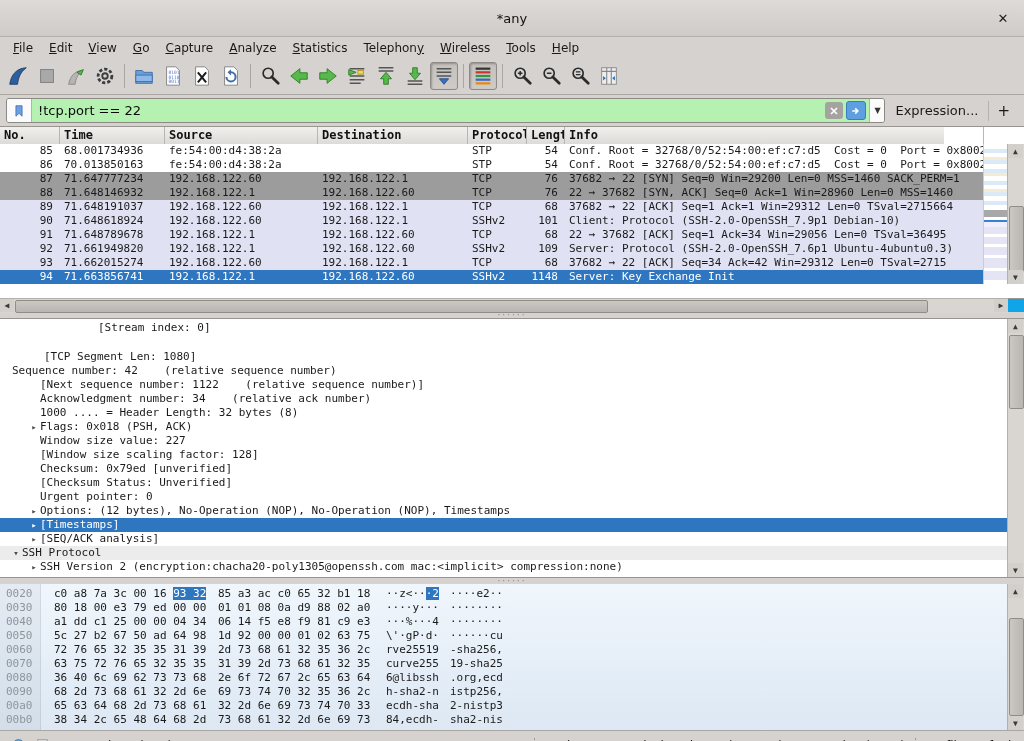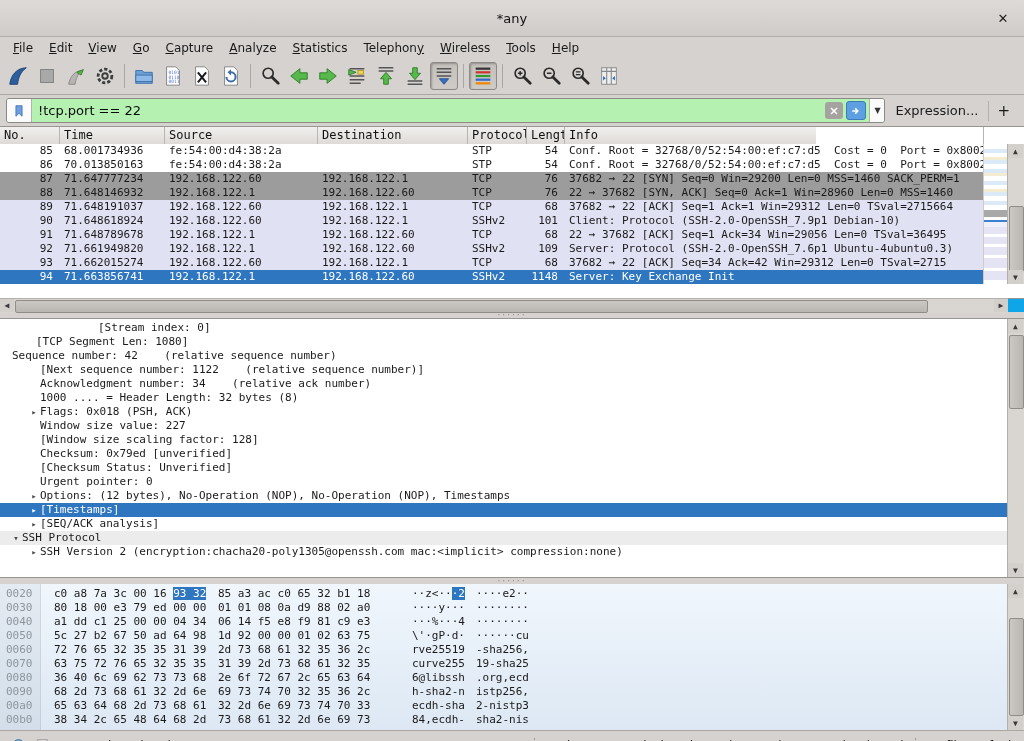--- a/index.html
+++ b/index.html
@@ -45,21 +45,21 @@
   .fb-clear svg,.fb-apply svg{width:12px;height:12px;}
   .fb-caret{width:14px;height:100%;background:#fbfbfb;border-left:1px solid #b5b1ad;display:flex;
             align-items:center;justify-content:center;font-size:8px;color:#333;}
   .expr-label{font-size:13px;color:#1a1a1a;padding:0 4px;}
   .add-btn{font-size:15px;color:#1a1a1a;padding:0 8px;border-left:1px solid #b5b1ad;height:20px;
            display:flex;align-items:center;}
 
   
   .plist{position:relative;height:171px;background:#fff;border-top:1px solid #989490;border-bottom:1px solid #989490;}
   .plist-header{display:flex;height:17px;background:linear-gradient(#f2f0ee,#dddad7);
-                border-bottom:1px solid #b3b0ad;width:816px;}
+                border-bottom:1px solid #b3b0ad;width:944px;font-weight:bold;}
   .ph-cell{font-size:12px;color:#111;padding:1px 0 0 4px;border-right:1px solid #b8b5b2;overflow:hidden;
            white-space:nowrap;box-sizing:border-box;flex:0 0 auto;}
   .plist-rows{position:absolute;top:17px;left:0;width:984px;height:140px;overflow:hidden;background:#fff;}
   .prow{display:flex;height:14px;line-height:14px;font-size:11px;white-space:pre;}
   .pcell{overflow:hidden;box-sizing:border-box;padding-left:4px;flex:0 0 auto;}
   .pcell.right{text-align:right;padding-right:7px;padding-left:0;}
   .r-white{background:#ffffff;}
   .r-gray{background:#9c9c9c;}
   .r-lav{background:#e0e1f3;}
   .r-sel{background:#2f76c0;color:#fff;}
@@ -100,21 +100,21 @@
   .dscroll{position:absolute;top:0;right:0;bottom:0;width:16px;background:#d9d6d2;border-left:1px solid #b3b0ad;}
 
   
   .hexpane{position:relative;height:146px;background:linear-gradient(#f0f6fc,#dde8f4);overflow:hidden;}
   .hex-strip{position:absolute;left:0;top:0;bottom:0;width:40px;background:rgba(90,105,120,.07);
              border-right:1px solid rgba(0,0,0,.07);}
   .hex-inner{position:absolute;top:3px;left:6px;right:9px;}
   .hxrow{height:14px;line-height:14px;font-size:11px;white-space:pre;display:flex;}
   .hx-off{width:30px;color:#8d959c;margin-right:18px;flex:0 0 auto;}
   .hx-c1{width:152px;margin-right:12px;flex:0 0 auto;}
-  .hx-c2{width:152px;margin-right:42px;flex:0 0 auto;}
+  .hx-c2{width:152px;margin-right:16px;flex:0 0 auto;}
   .hx-a1{width:54px;margin-right:10px;flex:0 0 auto;}
   .hx-a2{width:60px;flex:0 0 auto;}
   .hx-sel{background:#2f76c0;color:#fff;}
   .hexscroll{position:absolute;top:0;right:0;bottom:0;width:16px;background:#d9d6d2;border-left:1px solid #b3b0ad;}
 
   
   .statusbar{height:29px;background:#d6d2cf;border-top:1px solid #aaa6a2;display:flex;align-items:center;
              padding:0 8px;font-size:12px;}
   .sb-icon{width:20px;height:20px;display:flex;align-items:center;justify-content:center;margin-right:4px;}
   .sb-icon svg{width:15px;height:15px;}
@@ -376,21 +376,21 @@
     </div>
   </div>
 
   <div class="splitter">
       <span>······</span>
     </div>
 
   <div class="details mono">
     <div class="details-inner" id="details-inner">
         <div class="drow" style="padding-left: 44px; margin-left: 42px;"><span class="exp"></span><span>[Stream index: 0]</span></div>
-        <div class="drow" style="padding-left: 24px;"><span class="exp"></span><span>[TCP Segment Len: 1080]</span></div>
+        <div class="drow" style="padding-left: 32px; margin-top: 15px;"><span class="exp"></span><span>[TCP Segment Len: 1080]</span></div>
         <div class="drow" style=""><span class="exp"></span><span>Sequence number: 42    (relative sequence number)</span></div>
         <div class="drow" style="padding-left: 28px;"><span class="exp"></span><span>[Next sequence number: 1122    (relative sequence number)]</span></div>
         <div class="drow" style="padding-left: 28px;"><span class="exp"></span><span>Acknowledgment number: 34    (relative ack number)</span></div>
         <div class="drow" style="padding-left: 28px;"><span class="exp"></span><span>1000 .... = Header Length: 32 bytes (8)</span></div>
         <div class="drow" style="padding-left: 28px;"><span class="exp">▸</span><span>Flags: 0x018 (PSH, ACK)</span></div>
         <div class="drow" style="padding-left: 28px;"><span class="exp"></span><span>Window size value: 227</span></div>
         <div class="drow" style="padding-left: 28px;"><span class="exp"></span><span>[Window size scaling factor: 128]</span></div>
         <div class="drow" style="padding-left: 28px;"><span class="exp"></span><span>Checksum: 0x79ed [unverified]</span></div>
         <div class="drow" style="padding-left: 28px;"><span class="exp"></span><span>[Checksum Status: Unverified]</span></div>
         <div class="drow" style="padding-left: 28px;"><span class="exp"></span><span>Urgent pointer: 0</span></div>

